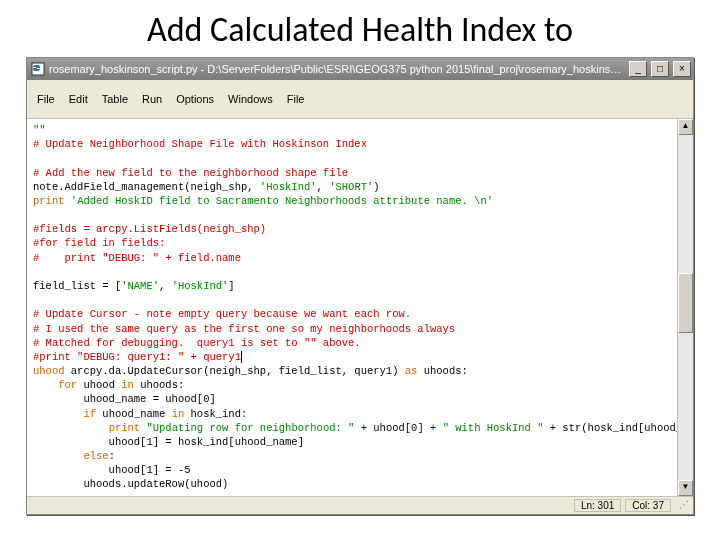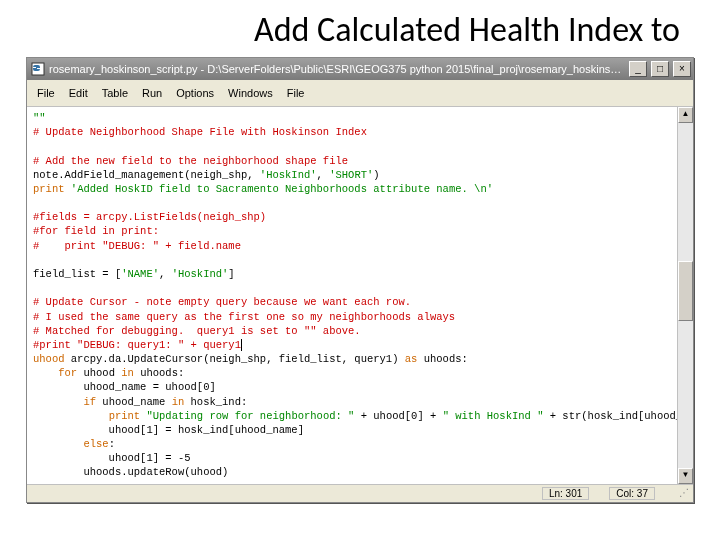--- a/index.html
+++ b/index.html
@@ -4,21 +4,21 @@
 <style>
   * { box-sizing: border-box; }
   html, body { margin:0; padding:0; }
   body {
     width:720px; height:540px;
     background:#fff;
     font-family: Calibri, Arial, sans-serif;
     overflow:hidden;
   }
   .slide-title {
-    text-align:right;
+    text-align:center;
     font-size:34px;
     line-height:1.15;
     color:#000;
     padding:10px 40px 8px 40px;
     font-weight:400;
   }
   .window {
     margin: 0 auto;
     width: 668px;
     border:1px solid #888;
@@ -53,21 +53,21 @@
     font-family: Arial,sans-serif;
     color:#000;
     cursor:default;
   }
   .menubar {
     display:flex;
     gap:2px;
     background:#ece9d8;
     border-bottom:1px solid #c0c0c0;
     font-size:11px;
-    padding:6px 4px;
+    padding:12px 4px;
   }
   .menu-item {
     padding:1px 6px;
     cursor:default;
   }
   .editor-wrap {
     display:flex;
     background:#fff;
   }
   .editor {
@@ -102,21 +102,21 @@
   .sb-track { flex:1; background:#e8e8e8; position:relative; }
   .sb-thumb {
     position:absolute; left:0; right:0; top:40%; height:60px;
     background:#d4d0c8;
     border:1px solid #fff;
     border-right-color:#808080; border-bottom-color:#808080;
   }
   .statusbar {
     display:flex;
     justify-content:flex-end;
-    gap:20px;
+    gap:4px;
     font-size:10px;
     background:#ece9d8;
     border-top:1px solid #c0c0c0;
     padding:2px 4px;
   }
   .status-cell {
     border:1px solid #c0c0c0;
     padding:0 6px;
     background:#ece9d8;
     min-width:44px;
@@ -166,21 +166,21 @@
 
   <div class="editor-wrap">
     <div class="editor"><span class="c-str">""</span>
 <span class="c-com"># Update Neighborhood Shape File with Hoskinson Index</span>
 <span></span>
 <span class="c-com"># Add the new field to the neighborhood shape file</span>
 <span>note.AddField_management(neigh_shp, </span><span class="c-str">'HoskInd'</span><span>, </span><span class="c-str">'SHORT'</span><span>)</span>
 <span class="c-kw">print</span><span> </span><span class="c-str">'Added HoskID field to Sacramento Neighborhoods attribute name. \n'</span>
 <span></span>
 <span class="c-com">#fields = arcpy.ListFields(neigh_shp)</span>
-<span class="c-com">#for field in print:</span>
+<span class="c-com">#for field in fields:</span>
 <span class="c-com">#    print "DEBUG: " + field.name</span>
 <span></span>
 <span>field_list = [</span><span class="c-str">'NAME'</span><span>, </span><span class="c-str">'HoskInd'</span><span>]</span>
 <span></span>
 <span class="c-com"># Update Cursor - note empty query because we want each row.</span>
 <span class="c-com"># I used the same query as the first one so my neighborhoods always</span>
 <span class="c-com"># Matched for debugging.  query1 is set to "" above.</span>
 <span class="c-com">#print "DEBUG: query1: " + query1</span><span class="caret"></span>
 <span class="c-kw">uhood</span><span> arcpy.da.UpdateCursor(neigh_shp, field_list, query1) </span><span class="c-kw">as</span><span> uhoods:</span>
 <span>    </span><span class="c-kw">for</span><span> uhood </span><span class="c-kw">in</span><span> uhoods:</span>

